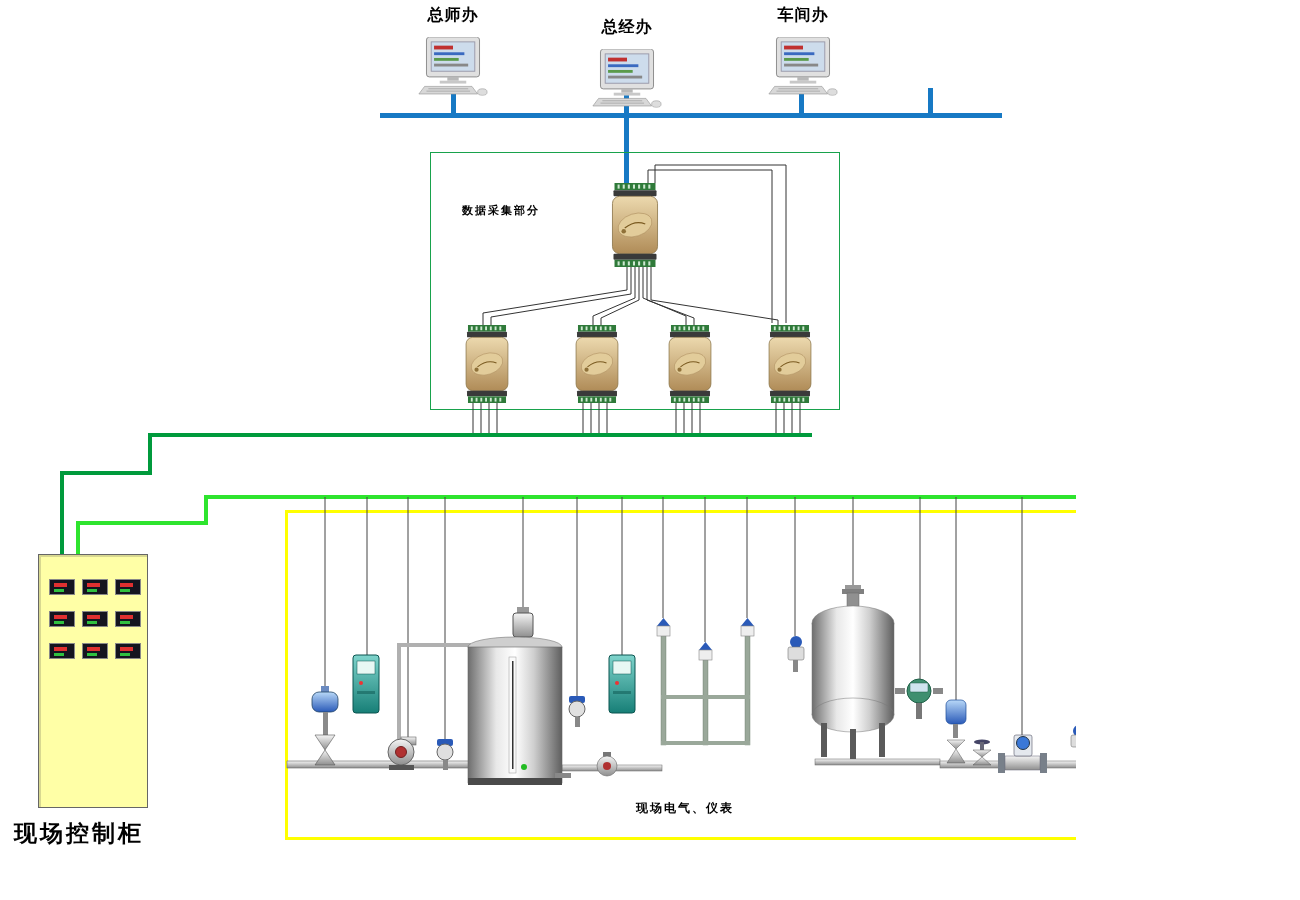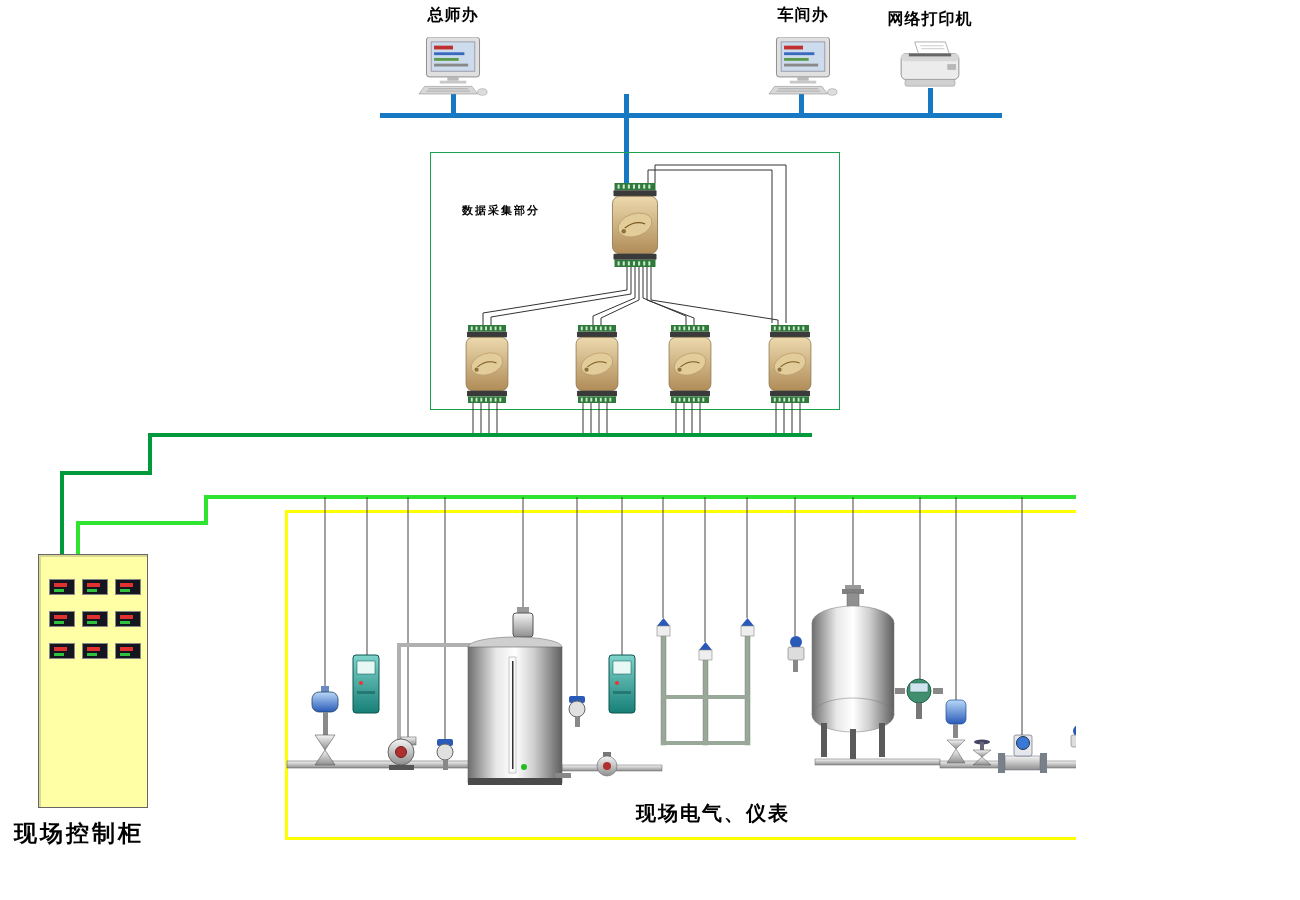--- a/index.html
+++ b/index.html
@@ -11,21 +11,21 @@
   .dgreen{background:var(--plant-bus,#009a3c)}
   .bgreen{background:var(--field-bus,#2ee42e)}
   .device{position:absolute;width:90px;text-align:center}
   .device .dlabel{font-size:16px;font-weight:bold;letter-spacing:1px;height:20px}
   .device svg{display:block;margin:12px auto 0}
   .daq-box{position:absolute;left:430px;top:152px;width:410px;height:258px;
            border:1px solid var(--daq-border,#18a24c)}
   .daq-label{position:absolute;left:462px;top:203px;font-size:11px;font-weight:bold;letter-spacing:2px}
   .field-box{position:absolute;left:285px;top:510px;width:978px;height:330px;
              border:3px solid var(--field-yellow,#ffff00)}
-  .field-label{position:absolute;left:636px;top:800px;font-size:20px;font-weight:bold;letter-spacing:2px}
+  .field-label{position:absolute;left:636px;top:800px;font-size:12px;font-weight:bold;letter-spacing:2px}
   .cabinet{position:absolute;left:38px;top:554px;width:110px;height:254px;
            background:var(--cabinet-fill,#ffffa6);border:1px solid #666;
            box-shadow:2px 2px 0 #d8d890 inset}
   .inst-grid{position:absolute;left:10px;top:24px;display:grid;
              grid-template-columns:repeat(3,26px);grid-auto-rows:16px;gap:16px 7px}
   .inst{width:26px;height:16px;background:#15151f;border:1px solid #888;position:relative}
   .inst .r{position:absolute;left:4px;top:3px;width:13px;height:4px;background:#e03030}
   .inst .g2{position:absolute;left:4px;top:9px;width:10px;height:3px;background:#30c040}
   .cab-label{position:absolute;left:14px;top:818px;font-size:23px;font-weight:bold;letter-spacing:3px}
 </style>
@@ -128,30 +128,30 @@
   <div class="abs blue" style="left:624px;top:94px;width:5px;height:92px"></div>
   <div class="abs blue" style="left:799px;top:92px;width:5px;height:24px"></div>
   <div class="abs blue" style="left:928px;top:88px;width:5px;height:28px"></div>
 
   <div class="device" style="left:408px;top:5px">
     <div class="dlabel">总师办</div>
     <svg width="72" height="59" viewBox="0 0 76 62">
         <use href="#sym-pc"></use>
       </svg>
   </div>
+  <div class="device" style="left:582px;top:17px">
+    <div class="dlabel">总经办</div>
+    <svg width="72" height="59" viewBox="0 0 76 62">
+        <use href="#sym-pc"></use>
+      </svg>
+  </div>
   <div class="device" style="left:758px;top:5px">
     <div class="dlabel">车间办</div>
     <svg width="72" height="59" viewBox="0 0 76 62">
         <use href="#sym-pc"></use>
-      </svg>
-  </div>
-  <div class="device" style="left:875px;top:9px;width:110px">
-    <div class="dlabel">网络打印机</div>
-    <svg width="74" height="50" viewBox="0 0 76 52">
-        <use href="#sym-printer"></use>
       </svg>
   </div>
 
   <div class="daq-box"></div>
   <div class="daq-label">数据采集部分</div>
 
   <svg class="abs" style="left:430px;top:150px" width="410" height="290" viewBox="0 0 410 290">
     <g stroke="#333" stroke-width="1" fill="none">
       <polyline points="197,117 197,140 53,163 53,175"></polyline>
       <polyline points="201,117 201,144 61,167 61,175"></polyline>

